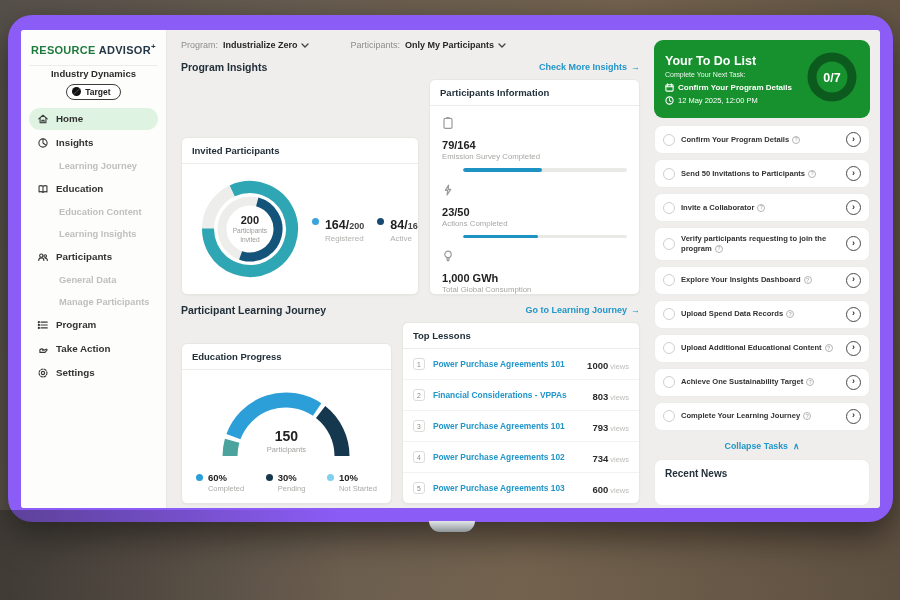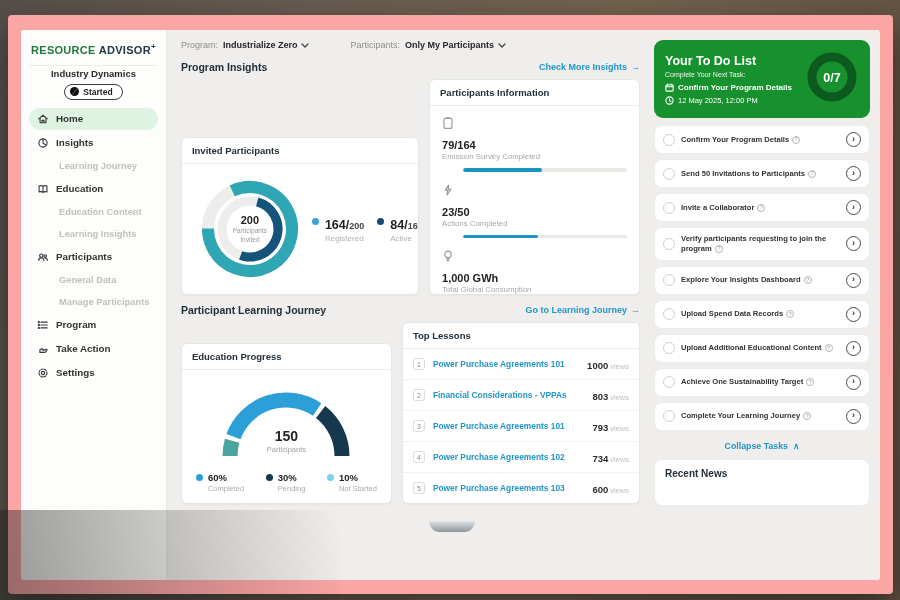--- a/index.html
+++ b/index.html
@@ -5,22 +5,22 @@
   * { box-sizing: border-box; margin: 0; padding: 0; }
   html,body { width:900px; height:600px; overflow:hidden; }
   body {
     font-family: "Liberation Sans", sans-serif;
     background: linear-gradient(100deg, #56504a 0%, #675c50 30%, #73624e 62%, #5e5041 100%);
     position: relative;
   }
   body::after{ content:""; position:absolute; left:0; bottom:0; width:340px; height:90px;
     background:linear-gradient(80deg, rgba(30,28,26,.45), rgba(30,28,26,0)); pointer-events:none;}
   
-  .monitor { position:absolute; left:8px; top:15px; width:885px; height:579px;
-    background:#fca5a5; border-radius:4px; padding:15px 13px 14px;
+  .monitor { position:absolute; left:8px; top:15px; width:885px; height:507px;
+    background:#8b5cf6; border-radius:24px; padding:15px 13px 14px;
     box-shadow:0 14px 34px rgba(0,0,0,.5); }
   .stand { position:absolute; left:429px; top:521px; width:46px; height:11px;
     background:linear-gradient(#e2e6e8,#8d9599); border-radius:0 0 46px 46px; }
   .screen { width:100%; height:100%; background:#efeeec; border-radius:3px;
     overflow:hidden; display:flex; }
 
   
   .sidebar { flex:0 0 136px; background:#fdfdfc; border-right:1px solid #e6e6e3; padding:10px 8px; }
   .logo { font-size:11px; font-weight:bold; letter-spacing:.3px; text-align:left;
     padding:2px 2px 9px; border-bottom:1px solid #ececea; white-space:nowrap; }
@@ -135,21 +135,21 @@
   <div class="screen">
 
     <aside class="sidebar">
       <div class="logo">
         <span class="w1">RESOURCE</span>
         <span class="w2">ADVISOR</span><sup>+</sup>
       </div>
       <div class="org">Industry Dynamics</div>
       <div class="sponsor">
         <span class="sponsor-dot"></span>
-        <span>Started</span>
+        <span>Target</span>
       </div>
       <nav>
         <div class="nav-item active">
           <svg width="12" height="12" viewBox="0 0 14 14">
               <path d="M2 6.8 L7 2.6 L12 6.8 M3.6 5.9 V11.4 H10.4 V5.9 M5.8 11.4 V8.6 H8.2 V11.4"></path>
             </svg>
           <span>Home</span>
         </div>
         <div class="nav-item">
           <svg width="12" height="12" viewBox="0 0 14 14">

